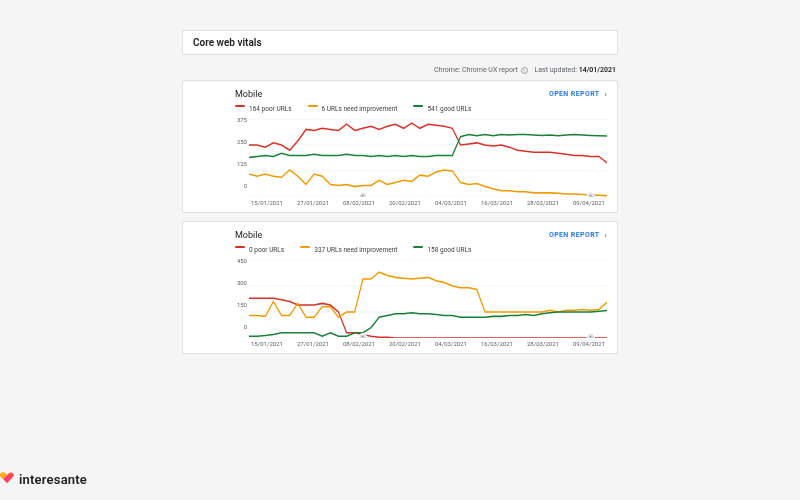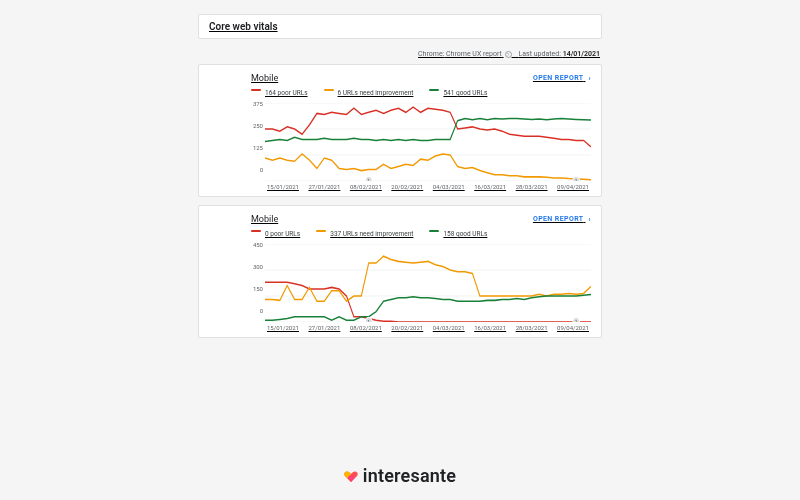--- a/index.html
+++ b/index.html
@@ -6,23 +6,22 @@
   body {
     font-family: -apple-system, BlinkMacSystemFont, "Segoe UI", Roboto, Arial, sans-serif;
     background: #f5f5f5;
     width: 800px;
     height: 500px;
     overflow: hidden;
     padding: 14px 0 0 0;
     position: relative;
   }
   .container {
-    width: 404px;
-    margin: 0 auto;
-    text-decoration: underline;
+    width: 436px;
+    margin: 16px auto;
   }
   .card {
     background: #fff;
     border: 1px solid #e0e0e0;
     border-radius: 2px;
     margin-bottom: 8px;
     padding-left: 42px;
   }
   .title-card {
     padding: 6px 10px;
@@ -113,22 +112,21 @@
   .marker {
     fill: #dadce0;
     stroke: #fff;
     stroke-width: 1;
   }
   .marker-label { fill: #5f6368; font-size: 5px; }
   .brand {
     position: absolute;
     left: 0; right: 0;
     bottom: 12px;
-    text-align: center;
-    font-size: 18px;
+    font-size: 13px;
     font-weight: 600;
     letter-spacing: 0.2px;
     color: #202124;
   }
   .brand-heart {
     display: inline-block;
     vertical-align: middle;
     margin-right: 5px;
     position: relative;
     top: -1px;

